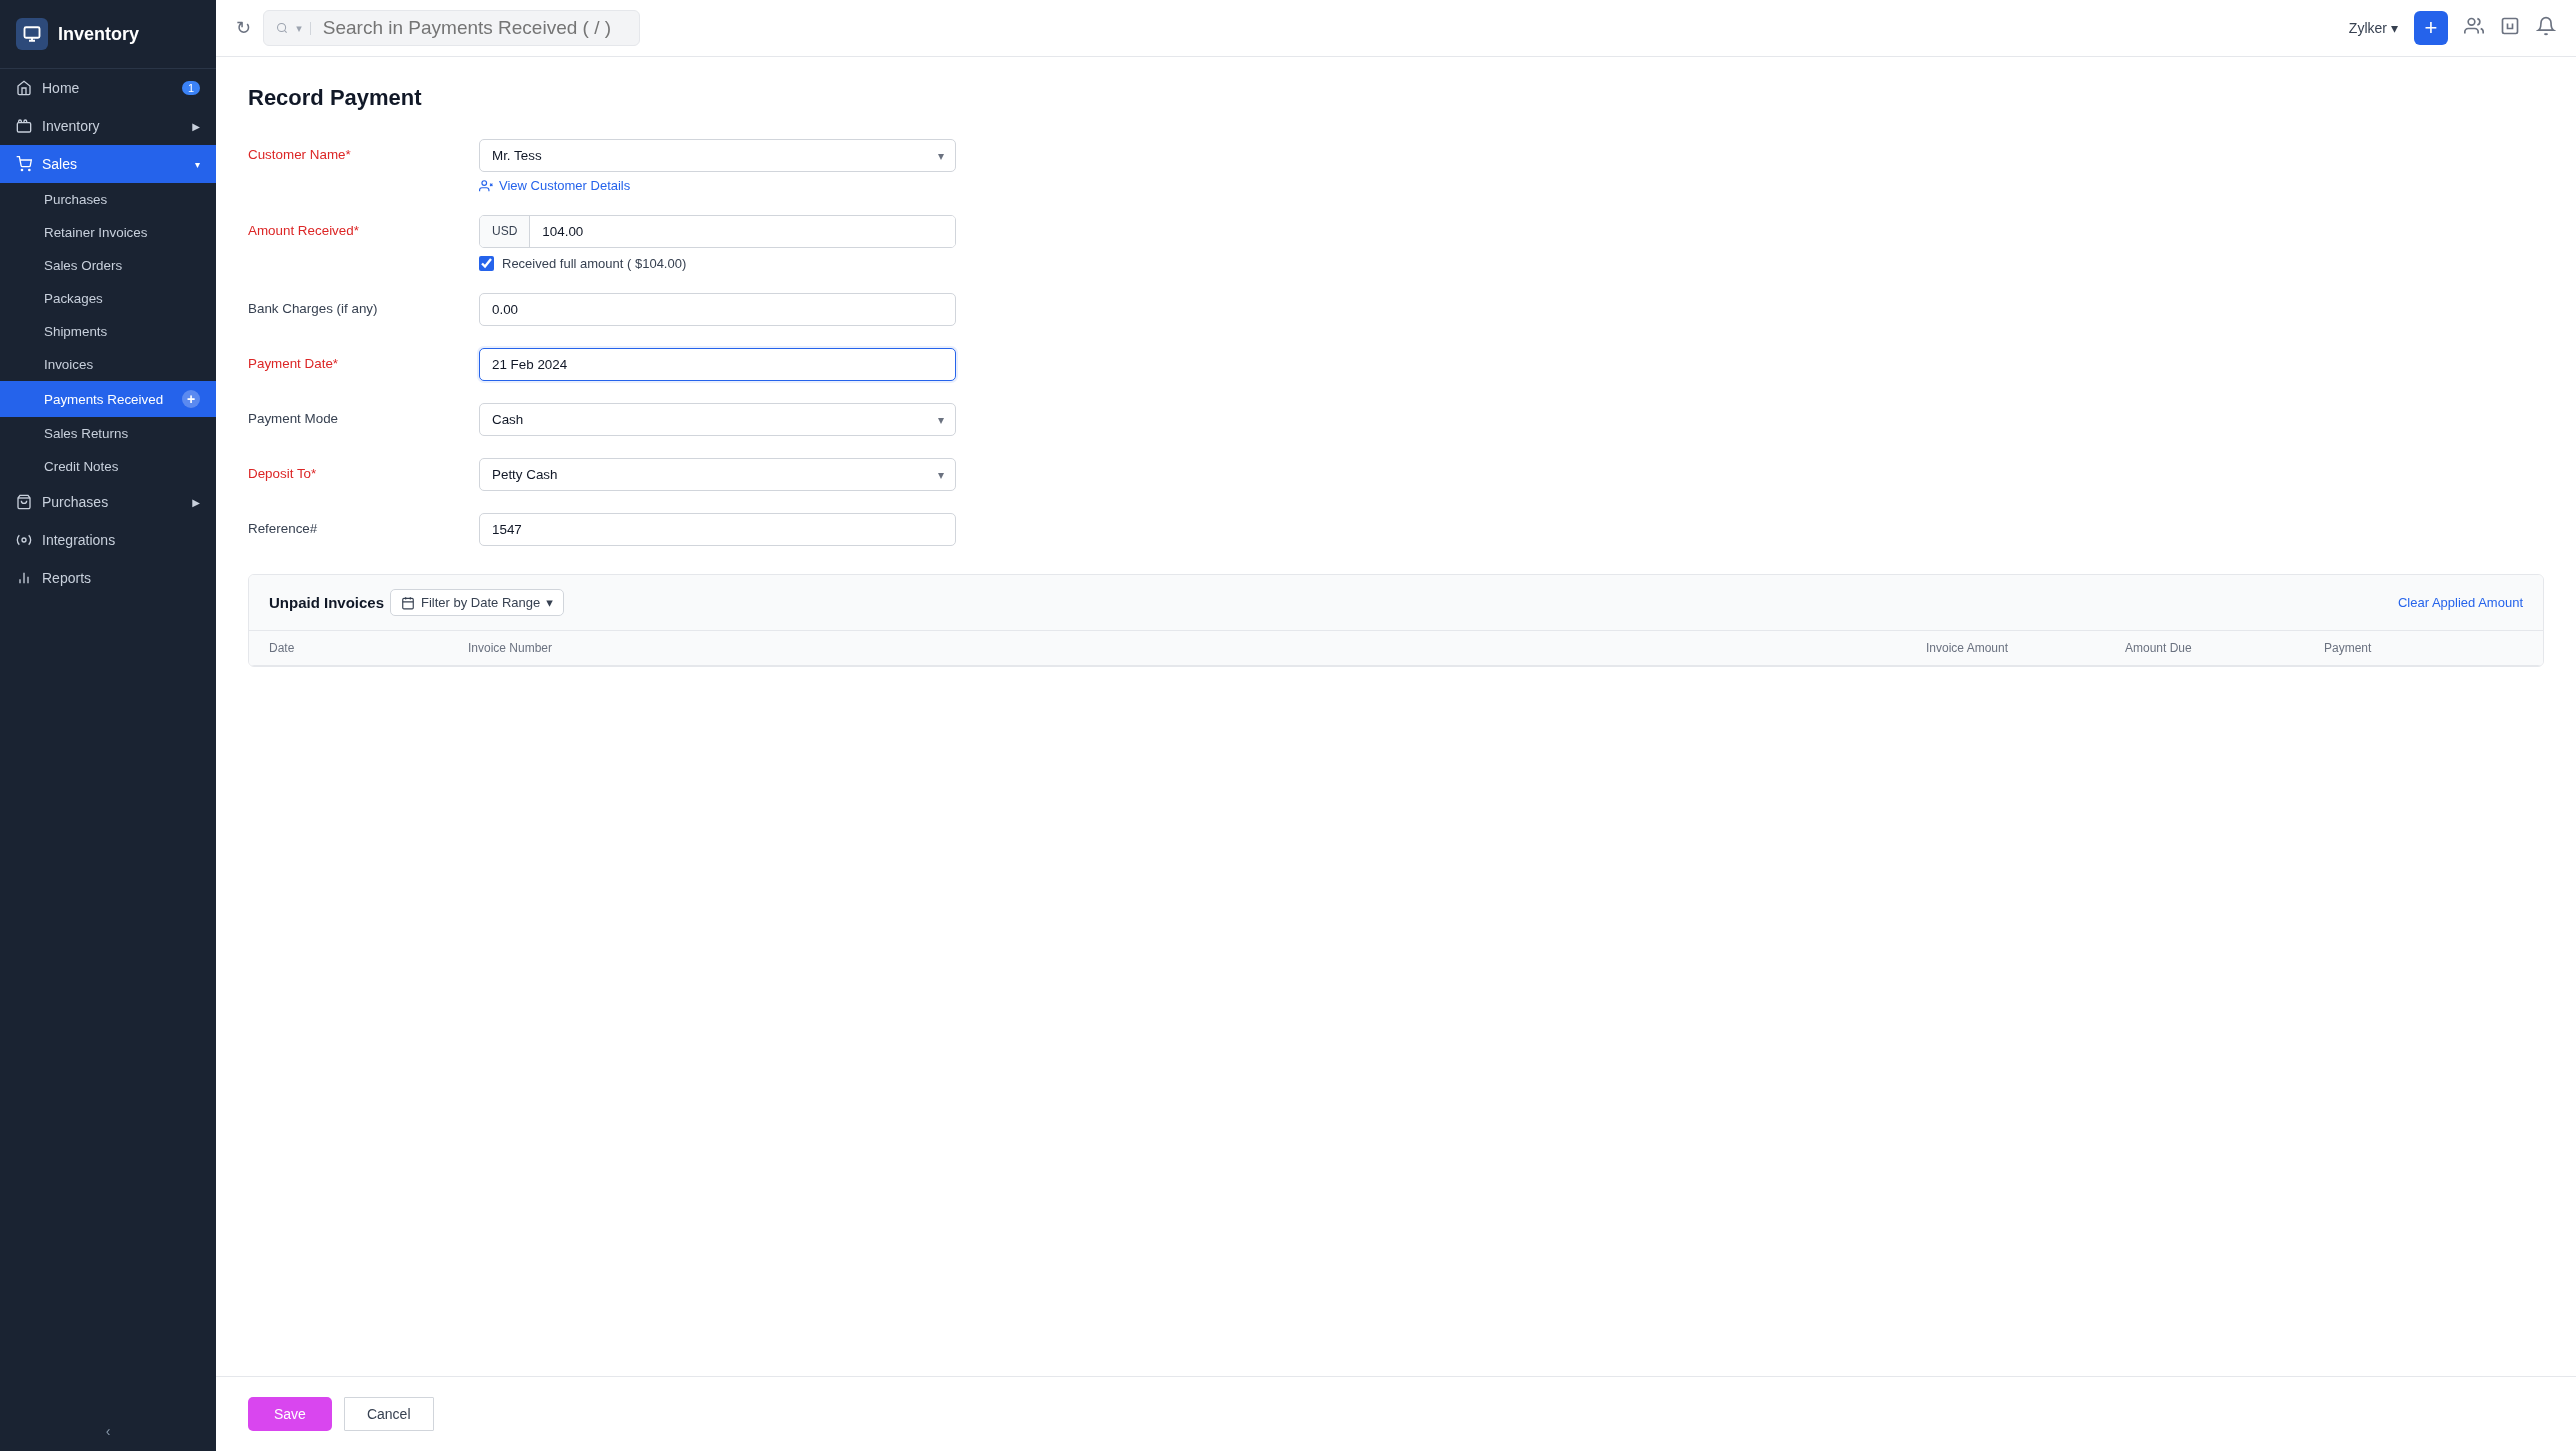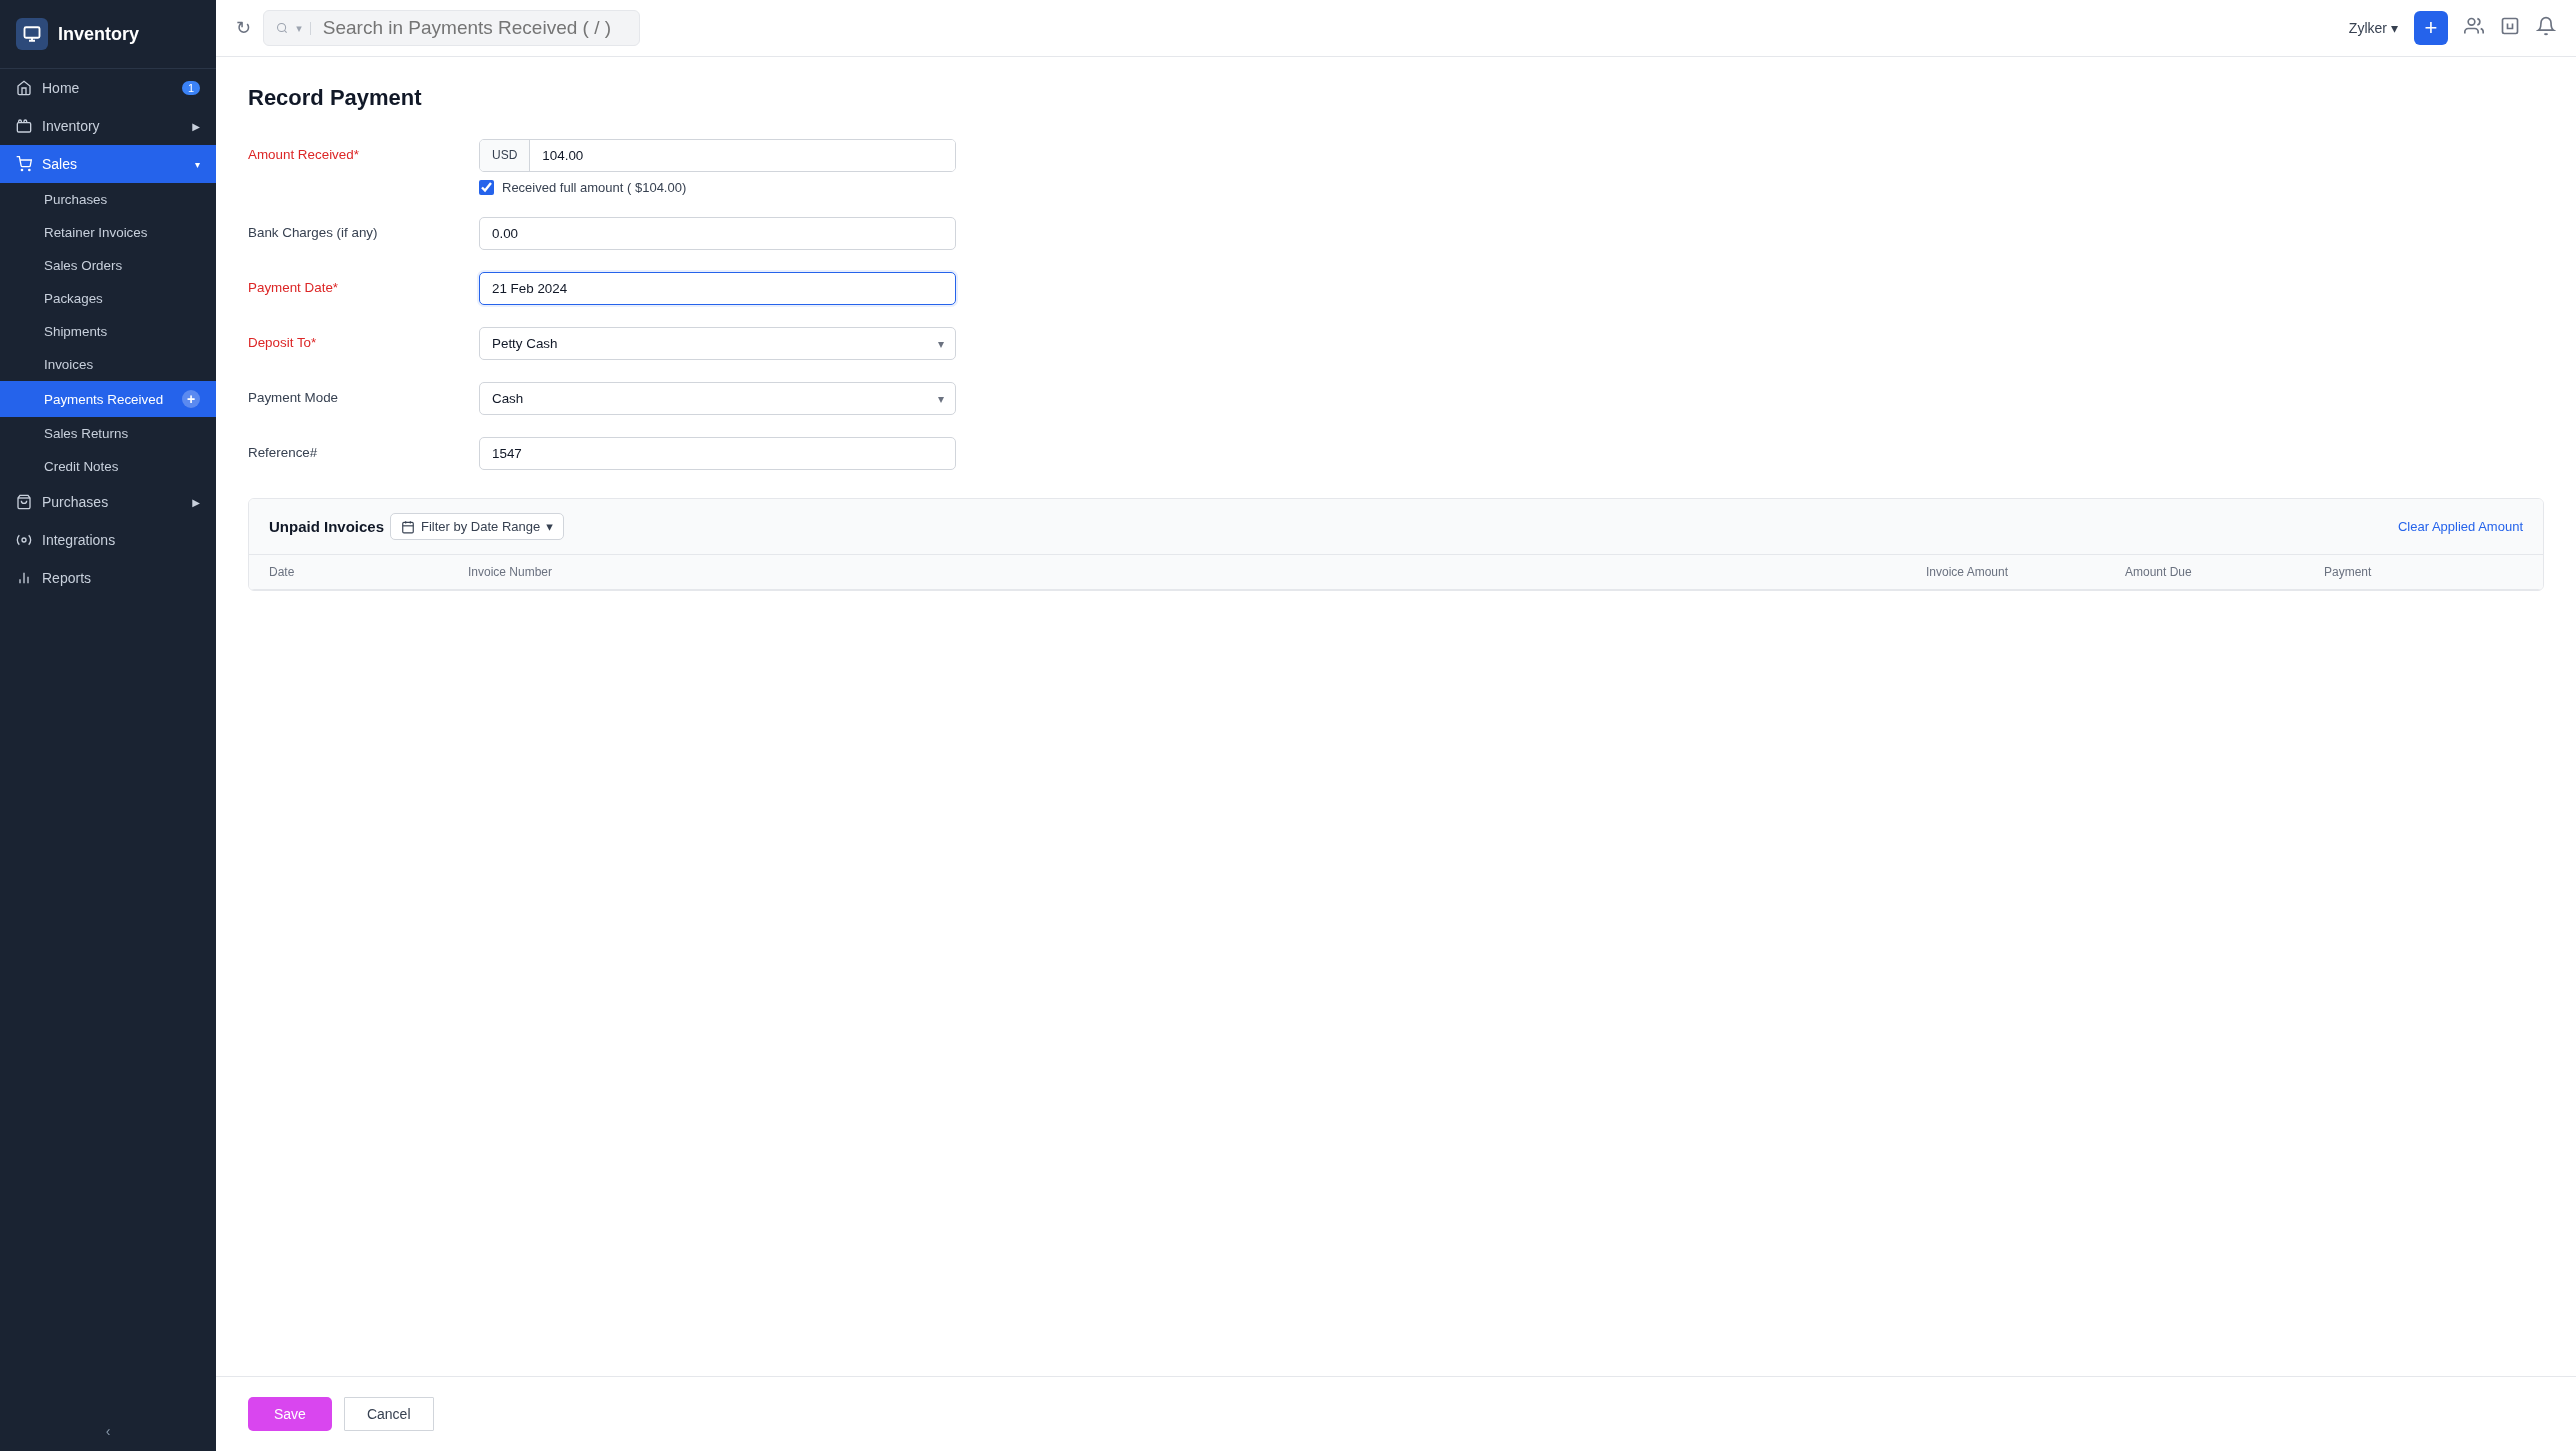--- a/index.html
+++ b/index.html
@@ -508,20 +508,39 @@
             <path d="M18 8A6 6 0 0 0 6 8c0 7-3 9-3 9h18s-3-2-3-9"></path>
             <path d="M13.73 21a2 2 0 0 1-3.46 0"></path>
           </svg>
       </span>
     </div>
   </div>
 
   <div class="content">
     <h1 class="page-title">Record Payment</h1>
 
+    <div class="form-row">
+      <div class="form-label required">Customer Name*</div>
+      <div class="form-control-wrap">
+        <div class="select-wrapper">
+          <select class="form-select">
+            <option>Mr. Tess</option>
+          </select>
+        </div>
+        <div class="view-customer-link">
+          <svg width="14" height="14" viewBox="0 0 24 24" fill="none" stroke="#2563eb" stroke-width="2">
+              <path d="M17 21v-2a4 4 0 0 0-4-4H5a4 4 0 0 0-4 4v2"></path>
+              <circle cx="9" cy="7" r="4"></circle>
+              <line x1="19" y1="8" x2="23" y2="12"></line>
+              <line x1="23" y1="8" x2="19" y2="12"></line>
+            </svg>
+          <span>View Customer Details</span>
+        </div>
+      </div>
+    </div>
 
     <div class="form-row">
       <div class="form-label required">Amount Received*</div>
       <div class="form-control-wrap">
         <div class="currency-input">
           <span class="currency-code">USD</span>
           <input type="text" value="104.00" style="">
         </div>
         <div class="checkbox-row">
           <input type="checkbox" checked="" style="">
@@ -539,36 +558,36 @@
 
     <div class="form-row">
       <div class="form-label required">Payment Date*</div>
       <div class="form-control-wrap">
         <input type="text" class="form-input focused" value="21 Feb 2024" style="">
       </div>
     </div>
 
 
     <div class="form-row">
+      <div class="form-label">Payment Mode</div>
+      <div class="form-control-wrap">
+        <div class="select-wrapper">
+          <select class="form-select">
+            <option>Cash</option>
+          </select>
+        </div>
+      </div>
+    </div>
+
+    <div class="form-row">
       <div class="form-label required">Deposit To*</div>
       <div class="form-control-wrap">
         <div class="select-wrapper">
           <select class="form-select">
             <option>Petty Cash</option>
-          </select>
-        </div>
-      </div>
-    </div>
-
-    <div class="form-row">
-      <div class="form-label">Payment Mode</div>
-      <div class="form-control-wrap">
-        <div class="select-wrapper">
-          <select class="form-select">
-            <option>Cash</option>
           </select>
         </div>
       </div>
     </div>
 
     <div class="form-row">
       <div class="form-label">Reference#</div>
       <div class="form-control-wrap">
         <input type="text" class="form-input" value="1547" style="">
       </div>

